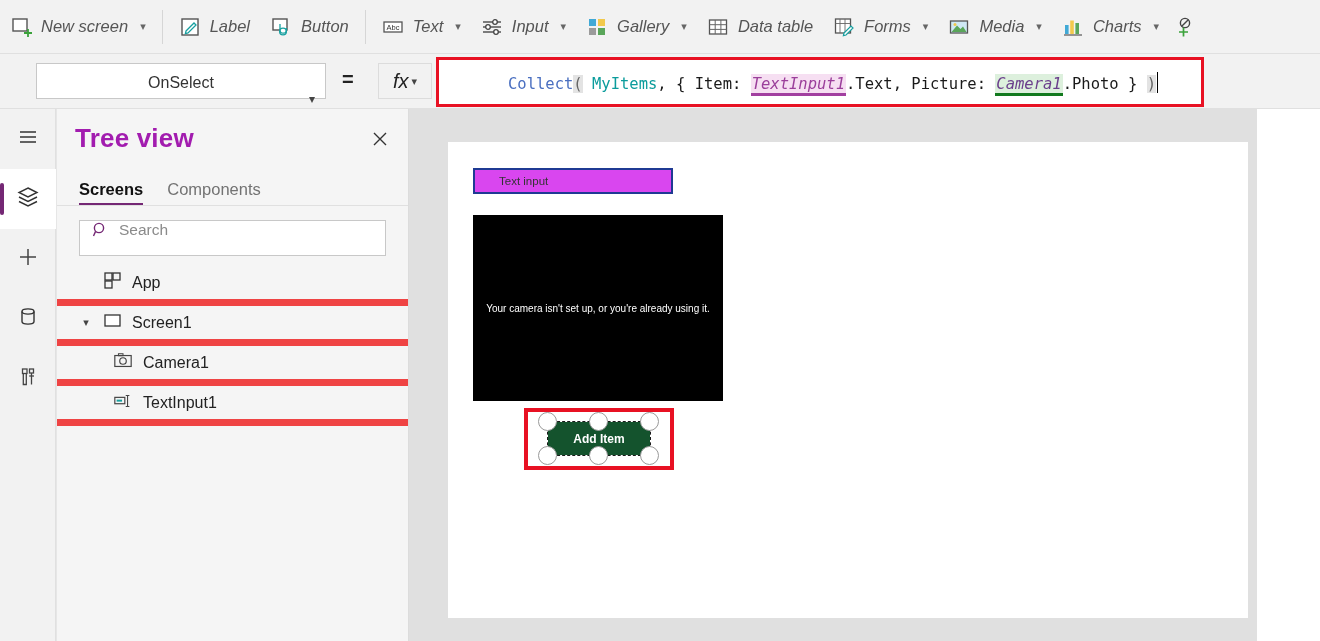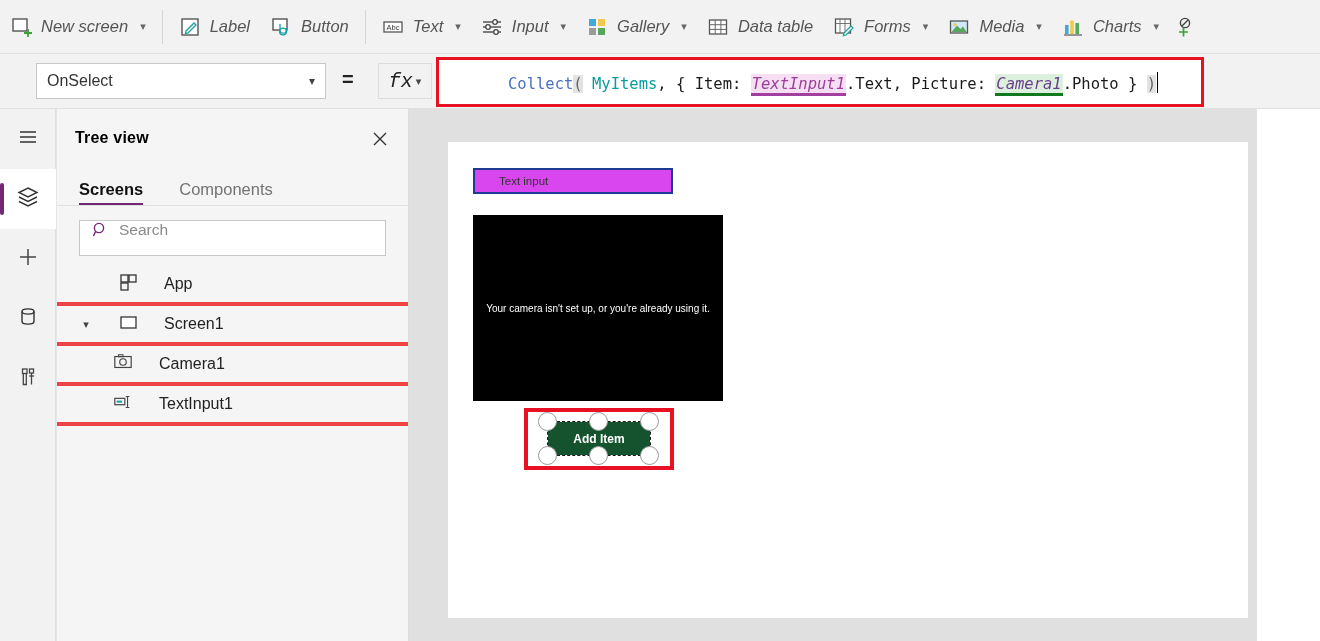--- a/index.html
+++ b/index.html
@@ -30,33 +30,33 @@
   
   .fx-row {
     position:absolute; left:0; top:54px; width:1320px; height:55px;
     background:#f2f2f2; display:flex; align-items:center;
     border-bottom:1px solid #e0e0e0;
   }
   .prop-select {
     position:absolute; left:36px; top:63px; width:290px; height:36px;
     background:#fff; border:1px solid #c8c8c8;
     display:flex; align-items:center; padding:10px 10px;
-    font-size:16px; color:#333;
+    font-size:16px; color:#333;flex-direction:column;
   }
   .prop-select .caret { margin-left:auto; font-size:12px; color:#444; }
   .eq-sign {
     position:absolute; left:342px; top:68px;
     font-size:20px; color:#222; font-weight:600;
   }
   .fx-btn {
     position:absolute; left:378px; top:63px; width:54px; height:36px;
     background:#f2f2f2; border:1px solid #dcdcdc;
     display:flex; align-items:center; justify-content:center; gap:3px;
   }
-  .fx-btn .fxg { font-family:Liberation Mono, monospace; font-style:italic; font-size:20px; color:#222; }
+  .fx-btn .fxg { font-family:Liberation Sans, sans-serif; font-style:italic; font-size:20px; color:#222; }
   .fx-btn .caret { font-size:11px; color:#444; }
 
   
   .fx-annot {
     position:absolute; left:436px; top:57px; width:768px; height:50px;
     border:3px solid #e81123; background:#ffffff;
   }
   .fx-input {
     position:absolute; left:442px; top:63px; width:756px; height:38px;
     background:#fff; display:flex; align-items:center;
@@ -100,43 +100,43 @@
 
   
   .tree {
     position:absolute; left:57px; top:109px; width:352px; height:532px;
     background:#f5f5f5; border-right:1px solid #dcdcdc;
   }
   .tree-head {
     position:relative; height:58px; display:flex;
     align-items:center; padding:0 18px;
   }
-  .tree-title { font-size:16px; color:#000000; font-weight:600; letter-spacing:.2px; }
+  .tree-title { font-size:26px; color:#a21caf; font-weight:600; letter-spacing:.2px; }
   .tree-close {
     position:absolute; right:16px; top:18px; width:24px; height:24px;
     display:flex; align-items:center; justify-content:center;
   }
-  .tabs { display:flex; gap:36px; padding:0 22px; height:38px; align-items:flex-end; }
+  .tabs { display:flex; gap:24px; padding:0 22px; height:38px; align-items:flex-end; }
   .tab { font-size:16.5px; color:#737373; padding-bottom:6px; position:relative; }
   .tab.active { color:#111; font-weight:600; }
   .tab.active::after {
     content:""; position:absolute; left:0; right:0; bottom:0;
     height:2.5px; background:#742774;
   }
   .tabs-rule { height:1px; background:#e0e0e0; margin:0; }
   .search-wrap { padding:14px 22px 10px 22px; }
   .search-box {
     height:36px; background:#fff; border:1px solid #c8c8c8;
     display:flex; align-items:flex-start; gap:10px; padding:0 12px;
   }
   .search-ph { font-size:15.5px; color:#8a8a8a; }
   .tree-row {
     display:flex; align-items:center; height:40px;
-    padding-left:22px; font-size:16px; color:#222; gap:26px;
-    border-bottom:4px solid #ef4444;
+    padding-left:22px; font-size:16px; color:#222; gap:10px;
+    border-bottom:7px solid #ef4444;
   }
   .tree-row.selected { background:#dadada; }
   .tree-row .chev { width:14px; display:flex; justify-content:center; color:#444; font-size:11px; }
   .tree-row.child { padding-left:56px; }
   .tree-row .dots {
     margin-left:auto; margin-right:18px;
     letter-spacing:2px; color:#444; font-size:17px; line-height:8px;
   }
 
   

